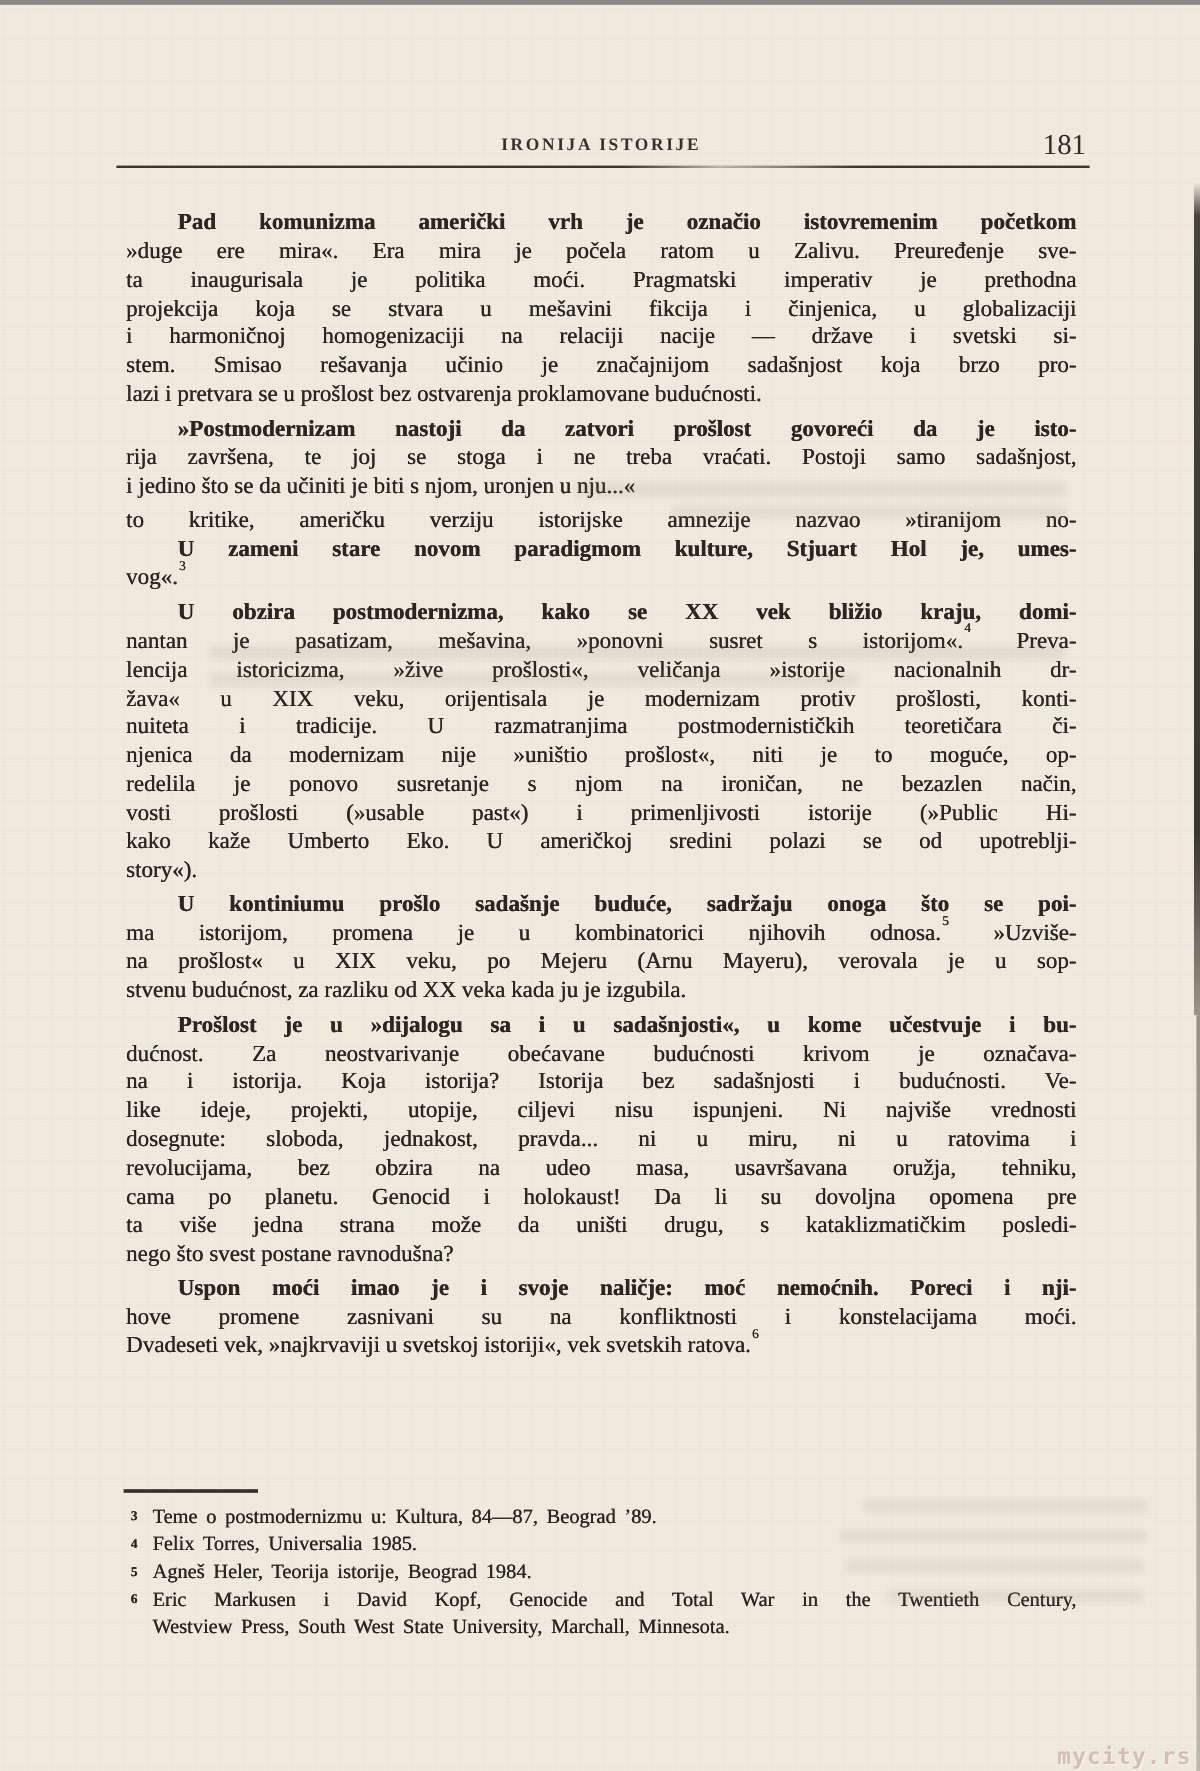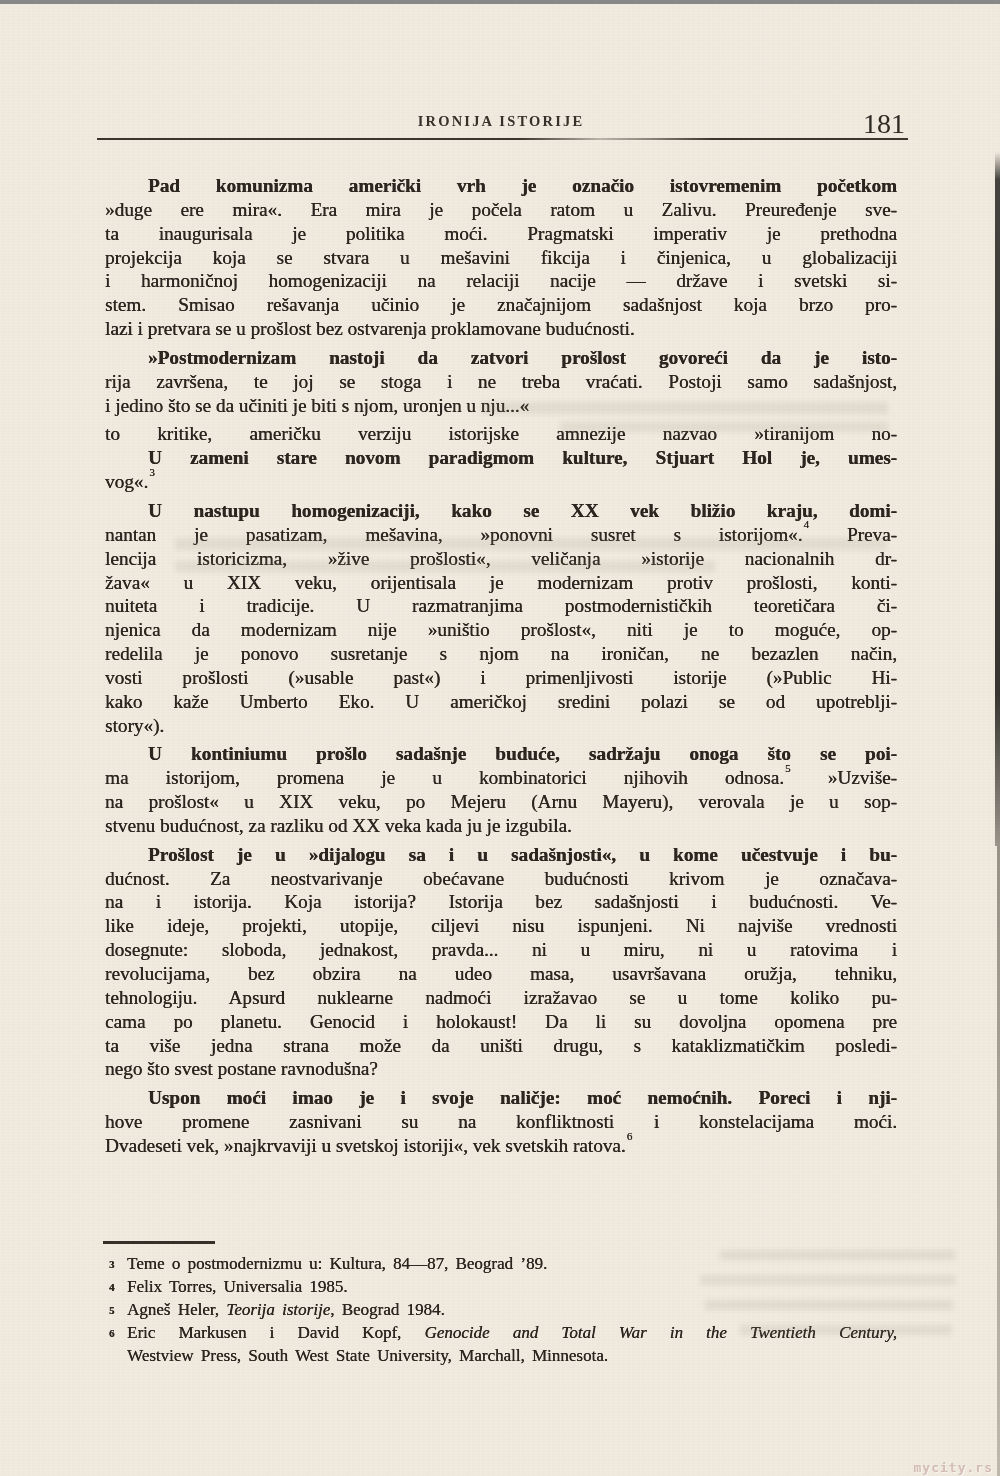--- a/index.html
+++ b/index.html
@@ -22,39 +22,39 @@
     overflow:hidden;
   }
   
   .header-title{
     position:absolute;top:109px;left:105px;width:792px;
     text-align:center;font-size:14.5px;font-weight:700;
     letter-spacing:2.2px;color:#36322b;
   }
   .header-page-number{
     position:absolute;top:104px;right:95px;
-    font-size:28px;color:#2e2a24;
+    font-size:24px;color:#2e2a24;
   }
   .header-rule{
     position:absolute;top:134px;left:97px;width:811px;height:2px;
     background:linear-gradient(90deg,var(--rule) 0%,var(--rule) 52%,rgba(58,53,45,0.3) 62%,rgba(58,53,45,0.55) 68%,var(--rule) 76%,var(--rule) 100%);
   }
   
   .textblock{
     position:absolute;left:105px;top:170px;width:792px;
     font-size:19.2px;line-height:23.85px;
     text-shadow:0.3px 0 0 currentColor;
   }
   .para{margin-top:5px;}
   .para:first-child{margin-top:0;}
   .line{text-align:justify;text-align-last:justify;}
   .line.last{text-align-last:left;}
   .line.first{text-indent:43px;font-weight:bold;}
   sup.fnref{font-size:0.58em;position:relative;top:-0.45em;line-height:0;margin-left:1px;}
-  .it{font-style:italic;}
+  .it{}
   
   .fn-rule{position:absolute;top:1237px;left:103px;width:112px;height:2.5px;background:#35302a;}
   .fnblock{
     position:absolute;left:105px;top:1248px;width:792px;
     font-size:17px;line-height:23.1px;word-spacing:3px;
     text-shadow:0.25px 0 0 currentColor;
   }
   .fnote{position:relative;padding-left:22px;}
   .fnote .marker{position:absolute;left:4px;top:1px;font-size:11px;font-weight:700;}
   .fnote .line{text-align:center;text-align-last:left;}
@@ -68,21 +68,21 @@
     position:absolute;right:0;top:842px;width:3px;height:634px;
     background:linear-gradient(180deg, rgba(80,74,64,0.55), rgba(100,94,82,0.35));
   }
   .edge-bottom{
     position:absolute;bottom:0;left:528px;right:0;height:4px;
     background:linear-gradient(90deg, rgba(35,40,50,0) 0%, rgba(35,40,50,0.75) 6%, #232830 40%, #1d2128 100%);
   }
   .watermark{
     position:absolute;right:7px;bottom:5px;
     font-family:"DejaVu Sans Mono",monospace;
-    font-size:13px;font-weight:700;letter-spacing:1px;
+    font-size:19px;font-weight:700;letter-spacing:1px;
     color:var(--wm);
     text-shadow:1px 1px 0 rgba(255,255,255,0.5);
   }
   .smudge{position:absolute;background:rgba(150,142,122,0.14);filter:blur(2.5px);border-radius:2px;}
   .sm1{left:480px;top:398px;width:408px;height:12px;}
   .sm2{left:560px;top:418px;width:328px;height:10px;}
   .sm3{left:175px;top:534px;width:712px;height:12px;}
   .sm4{left:175px;top:557px;width:540px;height:11px;}
   .sm5{left:720px;top:1246px;width:235px;height:10px;}
   .sm6{left:700px;top:1271px;width:255px;height:10px;}
@@ -111,21 +111,21 @@
         <div class="line first"><span>»Postmodernizam nastoji da zatvori prošlost govoreći da je isto-</span></div>
         <div class="line"><span>rija završena, te joj se stoga i ne treba vraćati. Postoji samo sadašnjost,</span></div>
         <div class="line last"><span>i jedino što se da učiniti je biti s njom, uronjen u nju...«</span></div>
       </div>
       <div class="para">
         <div class="line"><span>to kritike, američku verziju istorijske amnezije nazvao »tiranijom no-</span></div>
         <div class="line first"><span>U zameni stare novom paradigmom kulture, Stjuart Hol je, umes-</span></div>
         <div class="line last"><span>vog«.</span><sup class="fnref">3</sup></div>
       </div>
       <div class="para">
-        <div class="line first"><span>U nastupu homogenizaciji, kako se XX vek bližio kraju, domi-</span></div>
+        <div class="line first"><span>U obzira postmodernizma, kako se XX vek bližio kraju, domi-</span></div>
         <div class="line"><span>nantan je pasatizam, mešavina, »ponovni susret s istorijom«.</span><sup class="fnref">4</sup><span> Preva-</span></div>
         <div class="line"><span>lencija istoricizma, »žive prošlosti«, veličanja »istorije nacionalnih dr-</span></div>
         <div class="line"><span>žava« u XIX veku, orijentisala je modernizam protiv prošlosti, konti-</span></div>
         <div class="line"><span>nuiteta i tradicije. U razmatranjima postmodernističkih teoretičara či-</span></div>
         <div class="line"><span>njenica da modernizam nije »uništio prošlost«, niti je to moguće, op-</span></div>
         <div class="line"><span>redelila je ponovo susretanje s njom na ironičan, ne bezazlen način,</span></div>
         <div class="line"><span>vosti prošlosti (»usable past«) i primenljivosti istorije (»Public Hi-</span></div>
         <div class="line"><span>kako kaže Umberto Eko. U američkoj sredini polazi se od upotreblji-</span></div>
         <div class="line last"><span>story«).</span></div>
       </div>
@@ -135,21 +135,20 @@
         <div class="line"><span>na prošlost« u XIX veku, po Mejeru (Arnu Mayeru), verovala je u sop-</span></div>
         <div class="line last"><span>stvenu budućnost, za razliku od XX veka kada ju je izgubila.</span></div>
       </div>
       <div class="para">
         <div class="line first"><span>Prošlost je u »dijalogu sa i u sadašnjosti«, u kome učestvuje i bu-</span></div>
         <div class="line"><span>dućnost. Za neostvarivanje obećavane budućnosti krivom je označava-</span></div>
         <div class="line"><span>na i istorija. Koja istorija? Istorija bez sadašnjosti i budućnosti. Ve-</span></div>
         <div class="line"><span>like ideje, projekti, utopije, ciljevi nisu ispunjeni. Ni najviše vrednosti</span></div>
         <div class="line"><span>dosegnute: sloboda, jednakost, pravda... ni u miru, ni u ratovima i</span></div>
         <div class="line"><span>revolucijama, bez obzira na udeo masa, usavršavana oružja, tehniku,</span></div>
-        <div class="line"><span>tehnologiju. Apsurd nuklearne nadmoći izražavao se u tome koliko pu-</span></div>
         <div class="line"><span>cama po planetu. Genocid i holokaust! Da li su dovoljna opomena pre</span></div>
         <div class="line"><span>ta više jedna strana može da uništi drugu, s kataklizmatičkim posledi-</span></div>
         <div class="line last"><span>nego što svest postane ravnodušna?</span></div>
       </div>
       <div class="para">
         <div class="line first"><span>Uspon moći imao je i svoje naličje: moć nemoćnih. Poreci i nji-</span></div>
         <div class="line"><span>hove promene zasnivani su na konfliktnosti i konstelacijama moći.</span></div>
         <div class="line last"><span>Dvadeseti vek, »najkrvaviji u svetskoj istoriji«, vek svetskih ratova.</span><sup class="fnref">6</sup></div>
       </div>
     </div>

